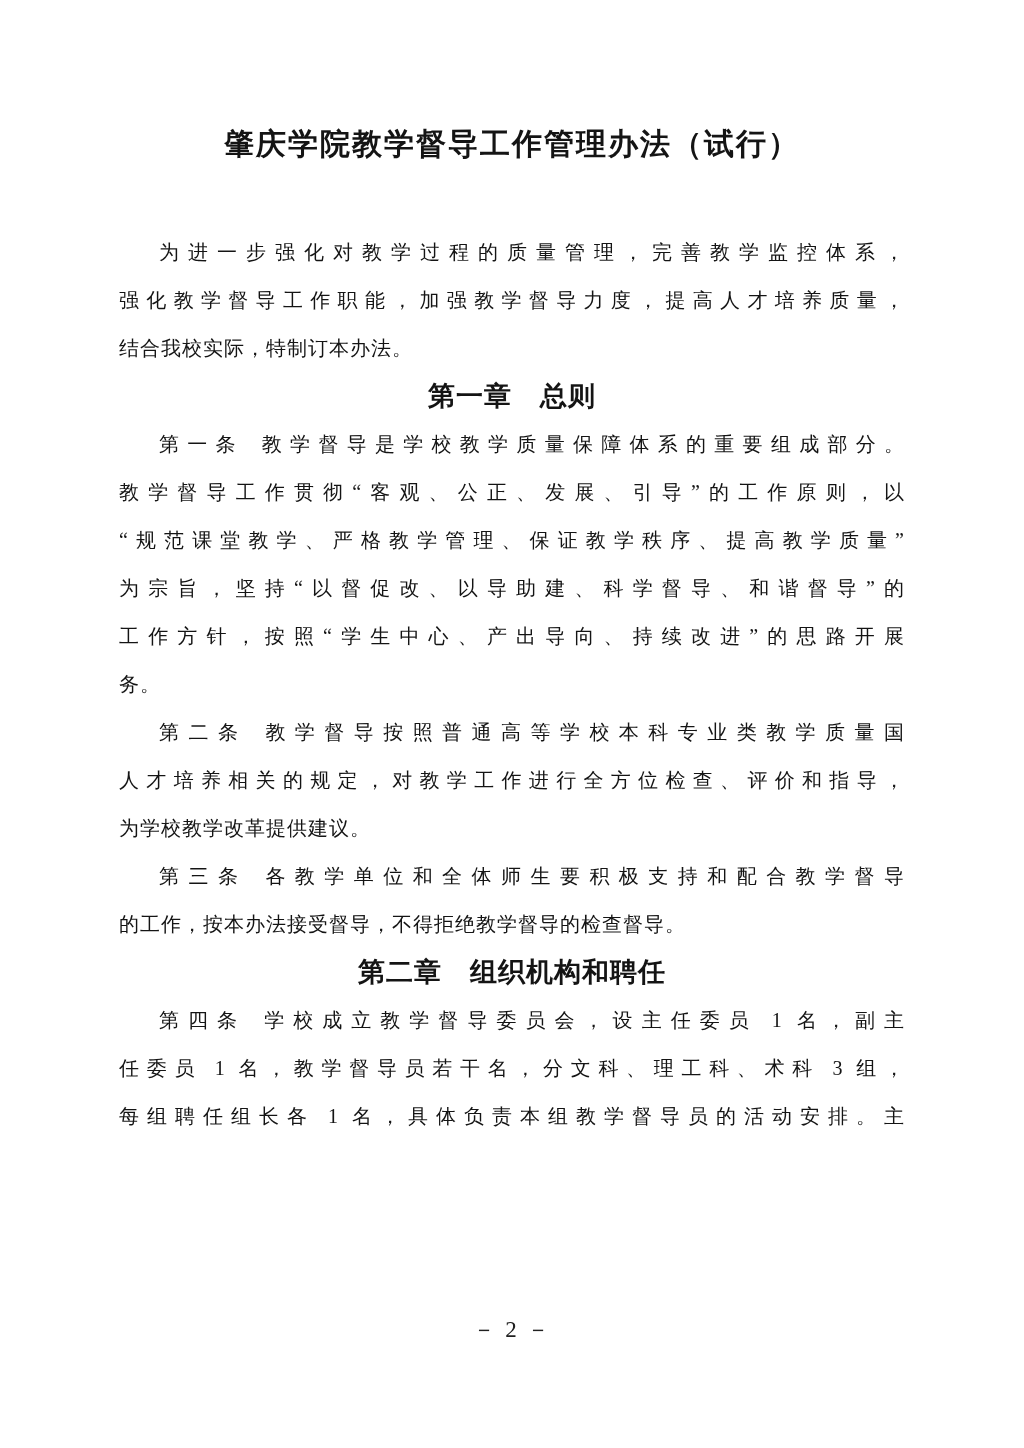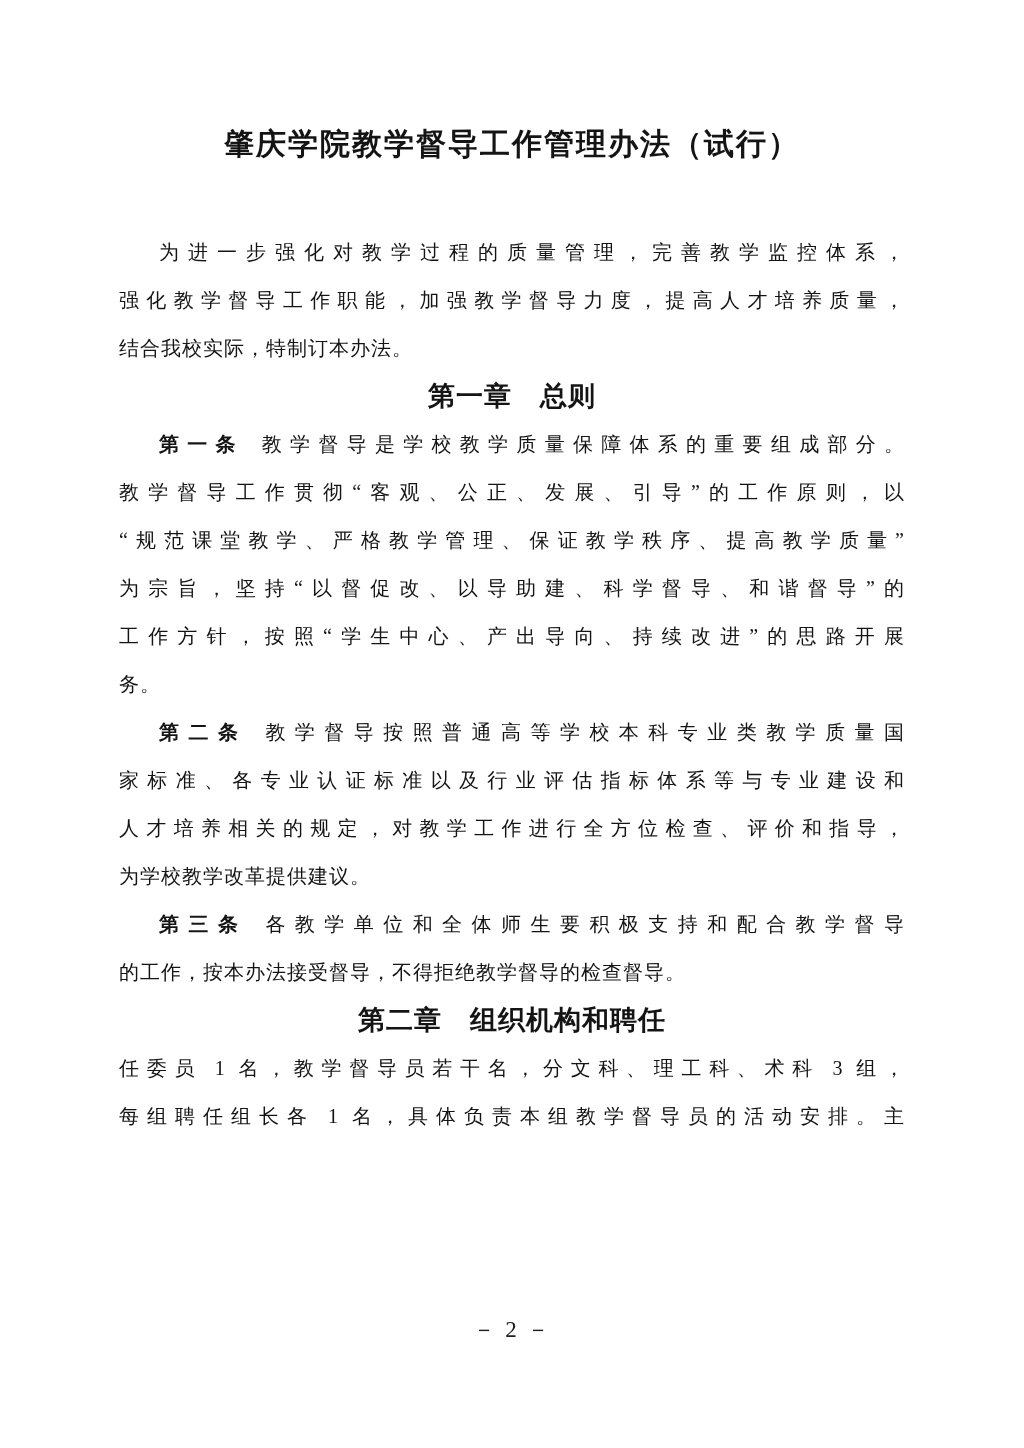--- a/index.html
+++ b/index.html
@@ -51,21 +51,21 @@
     text-indent: 2em;
   }
   .chapter {
     text-align: center;
     text-align-last: center;
     font-weight: 700;
     font-size: 27px;
     font-family: "Liberation Sans", "DejaVu Sans", sans-serif;
   }
   .article-label {
-    font-weight: 700;
+    font-weight: 400;
     font-family: "Liberation Sans", "DejaVu Sans", sans-serif;
     margin-right: 0.9em;
   }
   .page-footer {
     position: absolute;
     top: 1312px;
     left: 0;
     width: 1024px;
     height: 36px;
     line-height: 36px;
@@ -90,28 +90,28 @@
     <div class="line chapter"><span>第一章　总则</span></div>
 
     <div class="line indent just"><span class="article-label">第一条</span><span>教学督导是学校教学质量保障体系的重要组成部分。</span></div>
     <div class="line just"><span>教学督导工作贯彻“客观、公正、发展、引导”的工作原则，以</span></div>
     <div class="line just"><span>“规范课堂教学、严格教学管理、保证教学秩序、提高教学质量”</span></div>
     <div class="line just"><span>为宗旨，坚持“以督促改、以导助建、科学督导、和谐督导”的</span></div>
     <div class="line just"><span>工作方针，按照“学生中心、产出导向、持续改进”的思路开展</span></div>
     <div class="line"><span>务。</span></div>
 
     <div class="line indent just"><span class="article-label">第二条</span><span>教学督导按照普通高等学校本科专业类教学质量国</span></div>
-    <div class="line just"><span>家标准、各专业认证标准以及行业评估指标体系等与专业建设和</span></div>
     <div class="line just"><span>人才培养相关的规定，对教学工作进行全方位检查、评价和指导，</span></div>
     <div class="line"><span>为学校教学改革提供建议。</span></div>
 
     <div class="line indent just"><span class="article-label">第三条</span><span>各教学单位和全体师生要积极支持和配合教学督导</span></div>
     <div class="line"><span>的工作，按本办法接受督导，不得拒绝教学督导的检查督导。</span></div>
 
     <div class="line chapter"><span>第二章　组织机构和聘任</span></div>
 
+    <div class="line indent just"><span class="article-label">第四条</span><span>学校成立教学督导委员会，设主任委员 1 名，副主</span></div>
     <div class="line just"><span>任委员 1 名，教学督导员若干名，分文科、理工科、术科 3 组，</span></div>
     <div class="line just"><span>每组聘任组长各 1 名，具体负责本组教学督导员的活动安排。主</span></div>
   </div>
 
   <div class="page-footer">－ 2 －</div>
 
 </div>
 
 </body></html>

